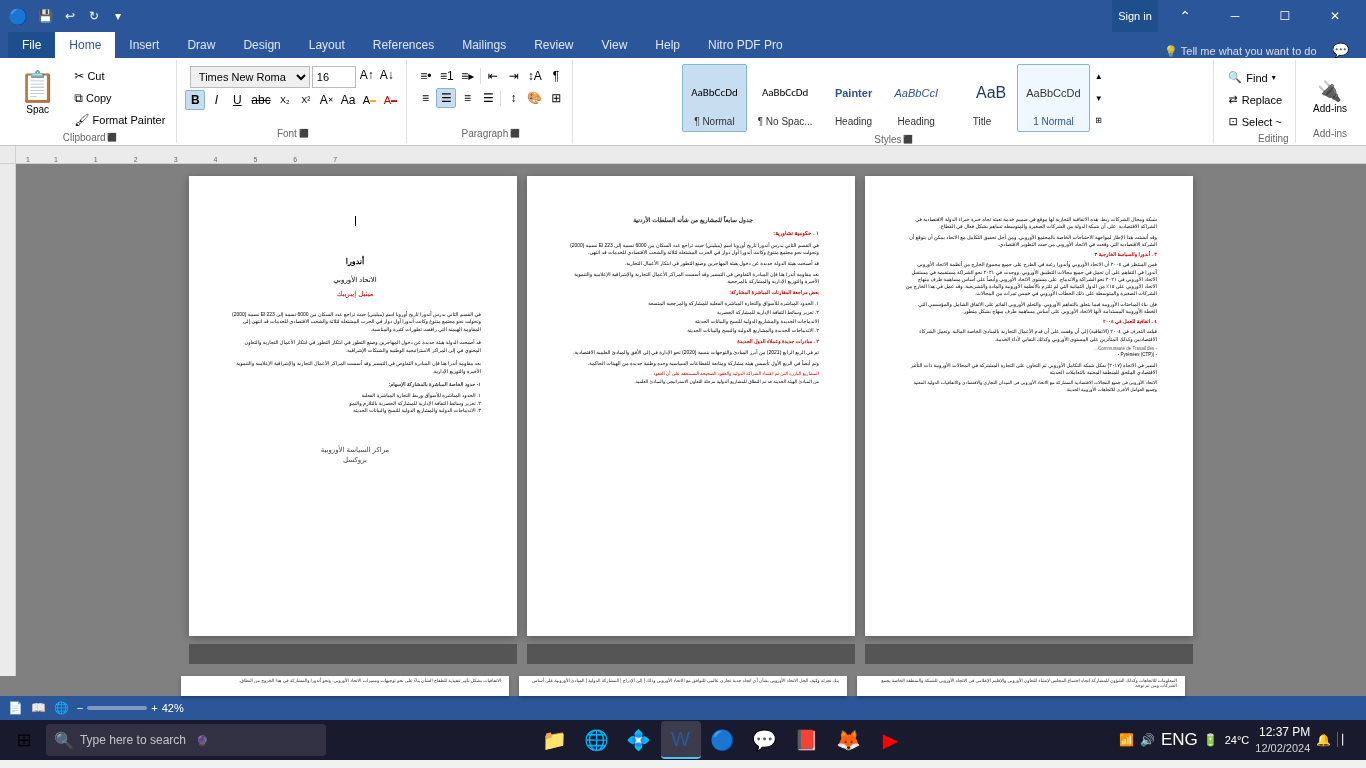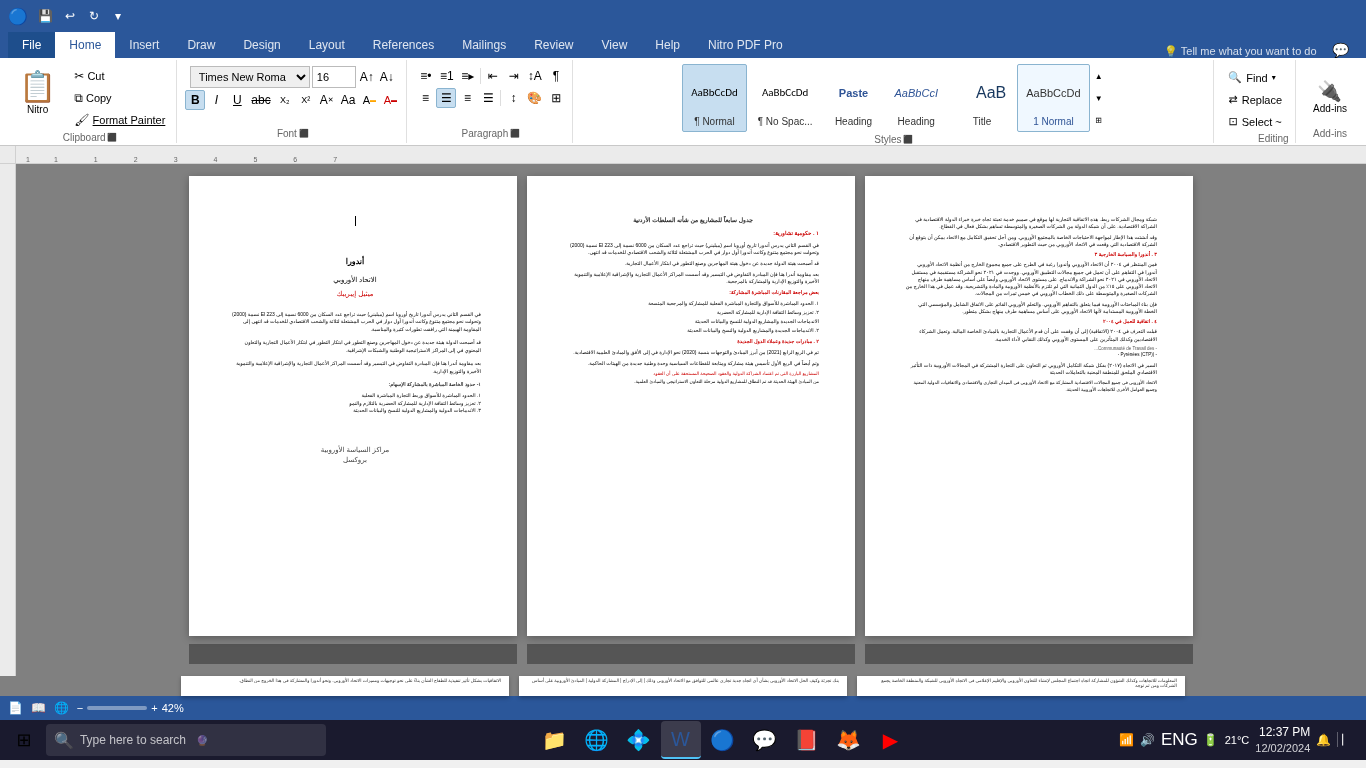--- a/index.html
+++ b/index.html
@@ -172,20 +172,27 @@
         <span>↩</span>
       </button>
       <button class="qa-btn">
         <span>↻</span>
       </button>
       <button class="qa-btn">
         <span>▾</span>
       </button>
     </div>
   </div>
+  <div class="title-bar-controls">
+    <button class="title-btn" style="background: #1e4e8c; font-size:11px;">Sign in</button>
+    <button class="title-btn" style="font-size:14px;">⌃</button>
+    <button class="title-btn">─</button>
+    <button class="title-btn">☐</button>
+    <button class="title-btn close">✕</button>
+  </div>
 </div>
 
 <div class="tabs-row-container">
   <div class="tabs-row">
     <button class="ribbon-tab" style="background:#1e4e8c; color:white; font-weight:500;">File</button>
     <button class="ribbon-tab active">Home</button>
     <button class="ribbon-tab">Insert</button>
     <button class="ribbon-tab">Draw</button>
     <button class="ribbon-tab">Design</button>
     <button class="ribbon-tab">Layout</button>
@@ -202,46 +209,46 @@
     <button style="background:transparent;border:none;color:white;font-size:14px;padding:0 8px;cursor:pointer;">💬</button>
   </div>
 </div>
 
 <div class="ribbon-content">
 
   <div class="ribbon-group">
     <div class="ribbon-group-content" style="display:flex;flex-direction:row;align-items:flex-start;gap:4px;padding-top:2px;">
       <div class="paste-btn">
         <span style="font-size:30px;">📋</span>
-        <span style="font-size:10px;">Nitro</span>
+        <span style="font-size:10px;">Spac</span>
       </div>
       <div class="clipboard-right">
         <button class="clip-btn">
           <span style="font-size:12px;">✂</span>
           <span style="font-size:11px;">Cut</span>
         </button>
         <button class="clip-btn">
           <span style="font-size:12px;">⧉</span>
           <span style="font-size:11px;">Copy</span>
         </button>
         <button class="clip-btn">
           <span style="font-size:12px;">🖌</span>
-          <span style="font-size:11px;text-decoration:underline;">Format Painter</span>
+          <span style="font-size:11px;">Format Painter</span>
         </button>
       </div>
     </div>
     <div class="ribbon-group-label">
       <span>Clipboard</span>
       <span style="font-size:8px;cursor:pointer;">⬛</span>
     </div>
   </div>
 
   <div class="ribbon-group">
     <div class="ribbon-group-content" style="display:flex;flex-direction:column;gap:2px;padding-top:4px;">
-      <div style="display:flex;align-items:center;gap:2px;">
+      <div style="display:flex;gap:2px;">
         <select class="font-select">
           <option>Times New Roma</option>
         </select>
         <input type="text" class="font-size-select" value="16" style="">
         <button class="font-size-btn">A↑</button>
         <button class="font-size-btn">A↓</button>
       </div>
       <div style="display:flex;align-items:center;gap:1px;">
         <button class="fmt-btn active">
             <b>B</b>
@@ -304,21 +311,21 @@
         <div class="style-box-preview" style="font-size:11px;font-family:Calibri;">AaBbCcDd</div>
         <div class="style-box-label">¶ Normal</div>
       </div>
 
       <div class="style-box">
         <div class="style-box-preview" style="font-size:11px;font-family:Calibri;">AaBbCcDd</div>
         <div class="style-box-label">¶ No Spac...</div>
       </div>
 
       <div class="style-box">
-        <div class="style-box-preview" style="font-size:11px;color:#2f5496;font-weight:bold;">Paste</div>
+        <div class="style-box-preview" style="font-size:11px;color:#2f5496;font-weight:bold;">Painter</div>
         <div class="style-box-label">Heading</div>
       </div>
 
       <div class="style-box">
         <div class="style-box-preview" style="font-size:11px;color:#2f5496;font-style:italic;">AaBbCcI</div>
         <div class="style-box-label">Heading</div>
       </div>
 
       <div class="style-box">
         <div class="style-box-preview" style="font-size:16px;color:#17375e;margin-left:18px;">AaB</div>
@@ -558,21 +565,21 @@
     </div>
     <div class="taskbar-app">
       <span class="app-icon" style="color:#ff0000;">▶</span>
     </div>
   </div>
   <div class="taskbar-right">
     <span style="color:white;font-size:12px;">📶</span>
     <span style="color:white;font-size:12px;">🔊</span>
     <span style="color:white;font-size:17px;">ENG</span>
     <span style="color:white;font-size:12px;">🔋</span>
-    <span style="color:white;font-size:11px;">21°C</span>
+    <span style="color:white;font-size:11px;">24°C</span>
     <div class="taskbar-time">
       <span class="time-text">12:37 PM</span>
       <span class="date-text">12/02/2024</span>
     </div>
     <span style="color:white;font-size:12px;cursor:pointer;">🔔</span>
     <span style="color:white;font-size:10px;cursor:pointer;padding:2px 4px;border-left:1px solid rgba(255,255,255,0.3);">▏</span>
   </div>
 </div>
 
 </body></html>

